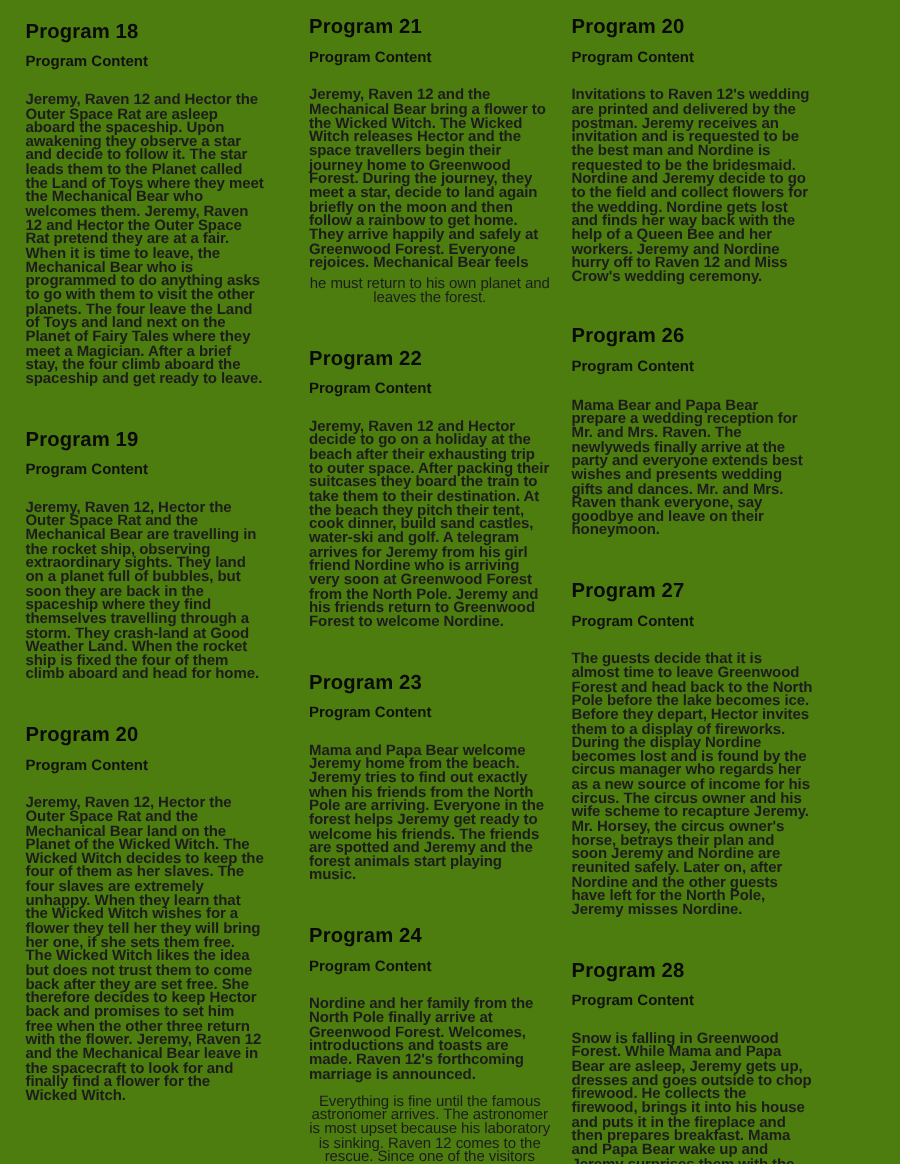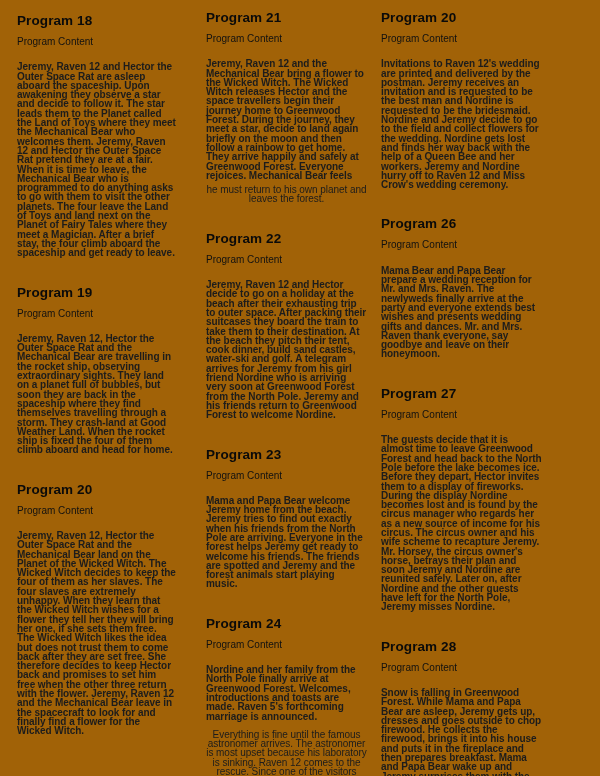--- a/index.html
+++ b/index.html
@@ -5,21 +5,21 @@
   html, body {
     margin: 0;
     padding: 0;
     background: #e9e9e7;
   }
   .page {
     position: relative;
     width: 600px;
     height: 776px;
     margin: 0 auto;
-    background: #a16207;
+    background: #4d7c0f;
     overflow: hidden;
     font-family: "Liberation Sans", sans-serif;
     color: #1c1c1c;
   }
   .col {
     position: absolute;
     top: 0;
   }
   .col-1 { left: 17px;  width: 159px; padding-top: 14px; }
   .col-2 { left: 206px; width: 161px; padding-top: 11px; }
@@ -31,21 +31,21 @@
     font-size: 13.5px;
     line-height: 14px;
     font-weight: 700;
     color: #0a0a0a;
     margin: 0 0 9px 0;
     letter-spacing: 0.1px;
   }
   .content-label {
     font-size: 10px;
     line-height: 9.3px;
-    font-weight: 400;
+    font-weight: 700;
     color: #111;
     margin: 0;
   }
   .para {
     font-size: 10px;
     line-height: 9.3px;
     letter-spacing: -0.05px;
     margin: 0;
     color: #1c1c1c;
   }
@@ -89,21 +89,21 @@
       <p class="para">Jeremy, Raven 12 and Hector decide to go on a holiday at the beach after their exhausting trip to outer space. After packing their suitcases they board the train to take them to their destination. At the beach they pitch their tent, cook dinner, build sand castles, water-ski and golf. A telegram arrives for Jeremy from his girl friend Nordine who is arriving very soon at Greenwood Forest from the North Pole. Jeremy and his friends return to Greenwood Forest to welcome Nordine.</p>
     </section>
     <section class="program">
       <h2 class="prog-title">Program 23</h2>
       <div class="content-label">Program Content</div>
       <p class="para">Mama and Papa Bear welcome Jeremy home from the beach. Jeremy tries to find out exactly when his friends from the North Pole are arriving. Everyone in the forest helps Jeremy get ready to welcome his friends. The friends are spotted and Jeremy and the forest animals start playing music.</p>
     </section>
     <section class="program">
       <h2 class="prog-title">Program 24</h2>
       <div class="content-label">Program Content</div>
-      <p class="para">Nordine and her family from the North Pole finally arrive at Greenwood Forest. Welcomes, introductions and toasts are made. Raven 5's forthcoming marriage is announced.</p>
+      <p class="para">Nordine and her family from the North Pole finally arrive at Greenwood Forest. Welcomes, introductions and toasts are made. Raven 12's forthcoming marriage is announced.</p>
       <p class="para">Everything is fine until the famous astronomer arrives. The astronomer is most upset because his laboratory is sinking. Raven 12 comes to the rescue. Since one of the visitors from the North Pole is not feeling well Jeremy stays home to look after the patient.</p>
     </section>
   </div>
 
   <div class="col col-3">
     <section class="program">
       <h2 class="prog-title">Program 20</h2>
       <div class="content-label">Program Content</div>
       <p class="para">Invitations to Raven 12's wedding are printed and delivered by the postman. Jeremy receives an invitation and is requested to be the best man and Nordine is requested to be the bridesmaid. Nordine and Jeremy decide to go to the field and collect flowers for the wedding. Nordine gets lost and finds her way back with the help of a Queen Bee and her workers. Jeremy and Nordine hurry off to Raven 12 and Miss Crow's wedding ceremony.</p>
     </section>

